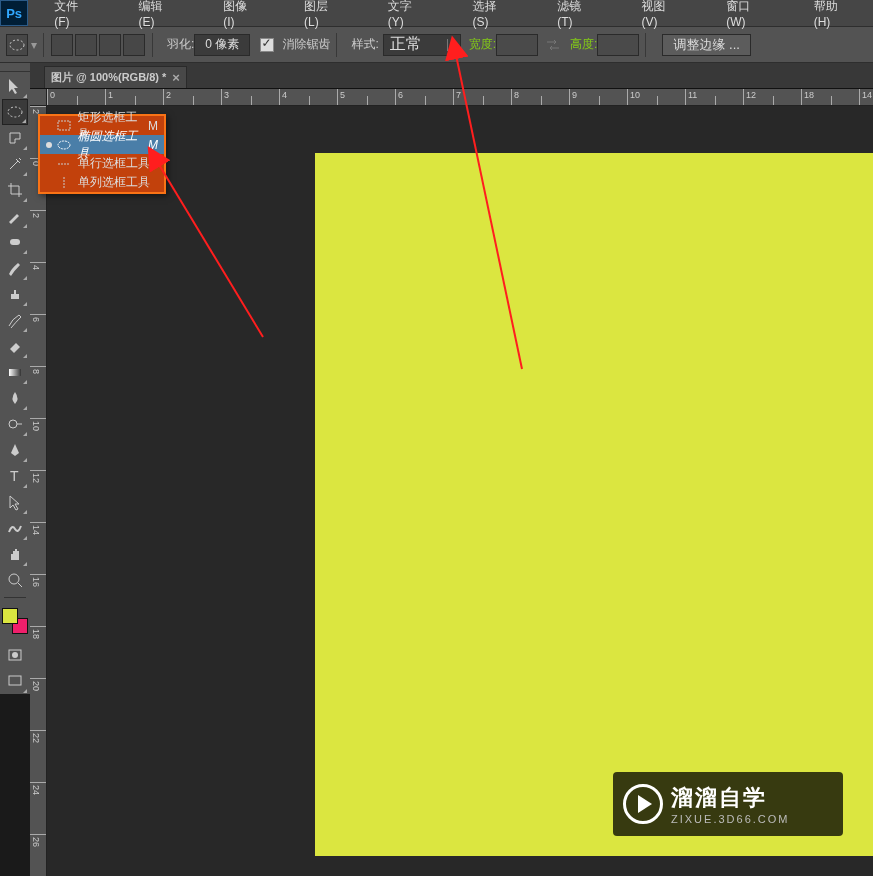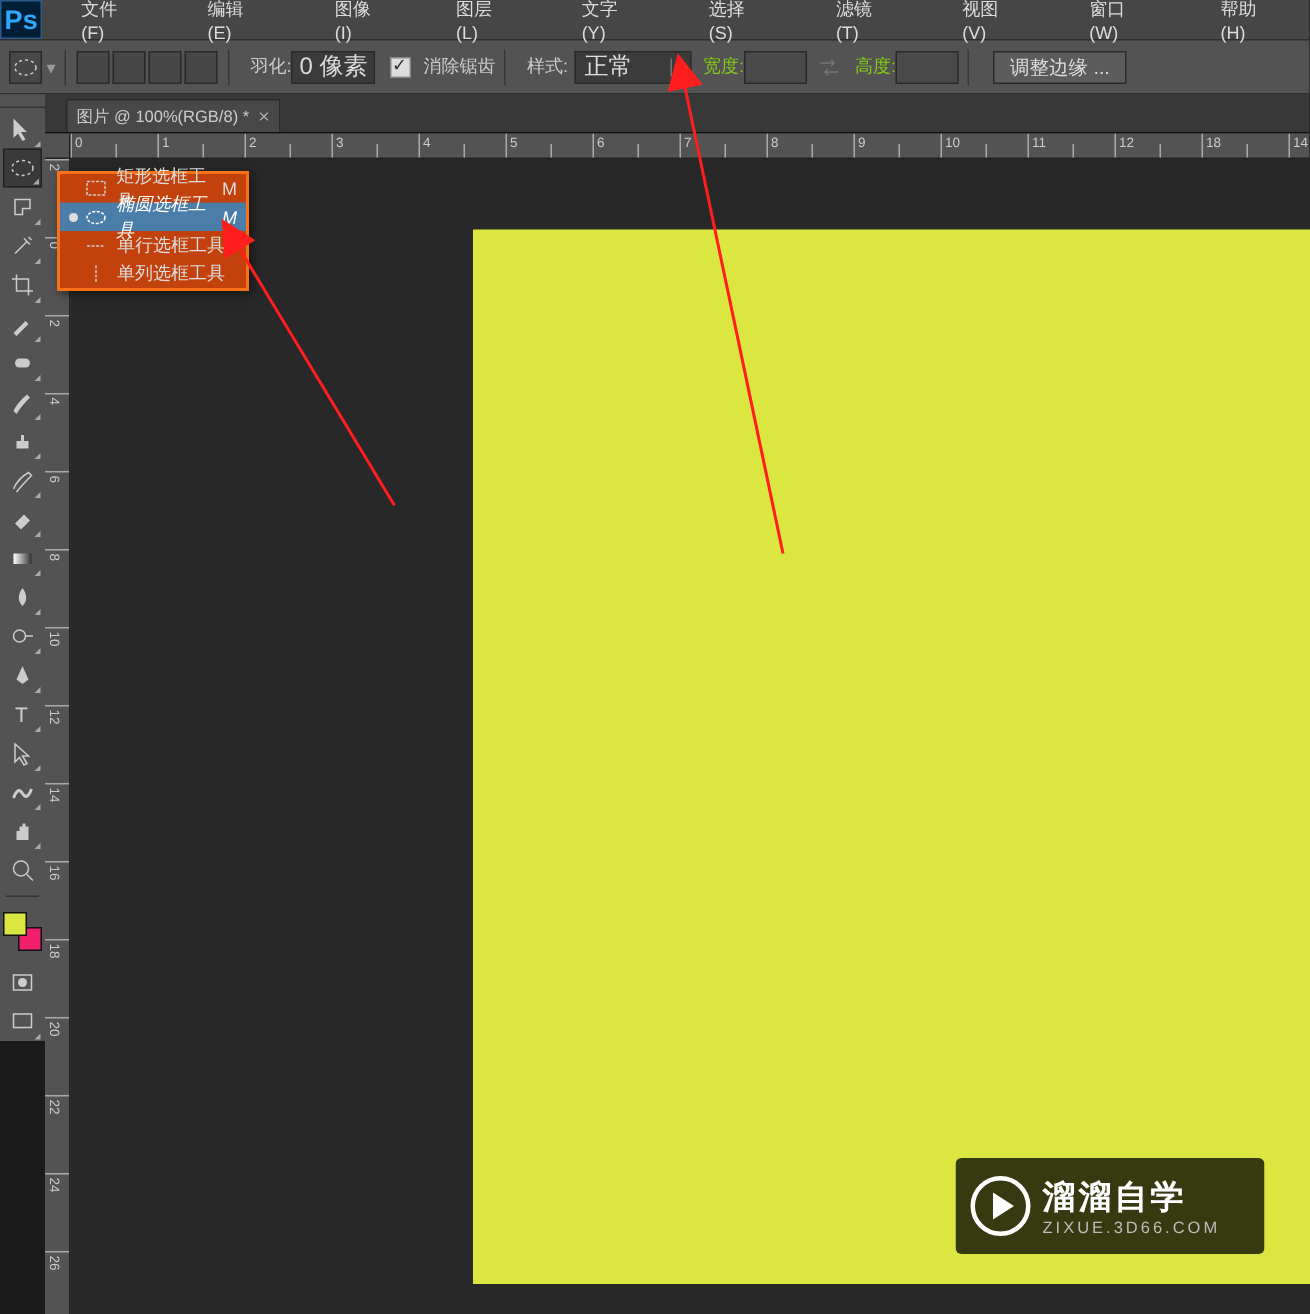--- a/index.html
+++ b/index.html
@@ -1,34 +1,34 @@
 <!DOCTYPE html>
 <html><head>
 <meta charset="utf-8">
 <style>
 *{margin:0;padding:0;box-sizing:border-box;font-family:"Microsoft YaHei",Arial,sans-serif;user-select:none;}
 body{width:873px;height:876px;background:#1a1a1a;overflow:hidden;position:relative;}
 .menubar{height:26px;background:#464646;display:flex;align-items:center;font-size:12px;color:#ddd;position:relative;}
-.ps-logo{width:34px;height:26px;background:#001e36;color:#31a8ff;font-weight:bold;display:flex;align-items:center;justify-content:center;font-size:18px;border:1px solid #2a5a88;}
+.ps-logo{width:34px;height:26px;background:#001e36;color:#31a8ff;font-weight:bold;display:flex;align-items:center;justify-content:center;font-size:13px;border:1px solid #2a5a88;}
 .menu-item{padding:0 26px;height:26px;display:flex;align-items:center;cursor:default;}
 .optionsbar{height:37px;background:#535353;display:flex;align-items:center;font-size:12px;color:#ccc;border-top:1px solid #2e2e2e;border-bottom:1px solid #2e2e2e;}
 .opt-sep{width:1px;height:24px;background:#383838;margin:0 6px;}
 .opt-icon-el{width:22px;height:22px;border:1px solid #2a2a2a;background:#474747;display:flex;align-items:center;justify-content:center;margin-left:6px;}
 .opt-chip{width:22px;height:22px;border:1px solid #2a2a2a;background:#474747;margin:0 1px;}
 .opt-label{margin-left:8px;}
-.opt-input{height:22px;background:#3b3b3b;border:1px solid #2a2a2a;color:#ddd;font-size:16px;text-align:center;}
+.opt-input{height:22px;background:#3b3b3b;border:1px solid #2a2a2a;color:#ddd;font-size:12px;text-align:center;}
 .opt-input.w56{width:56px;}
 .opt-input.w42{width:42px;}
 .opt-chk{width:14px;height:14px;border:1px solid #888;background:#ddd;margin-left:10px;position:relative;}
 .opt-chk:after{content:"✓";position:absolute;left:0;top:-3px;font-size:12px;color:#333;}
 .opt-select{height:22px;width:78px;background:#3b3b3b;border:1px solid #2a2a2a;color:#ddd;font-size:16px;padding:0 16px 0 6px;position:relative;display:inline-flex;align-items:center;margin-left:4px;}
 .opt-select:after{content:"";position:absolute;right:4px;top:4px;width:8px;height:12px;border-left:1px solid #777;}
 .opt-btn{height:22px;background:#5c5c5c;border:1px solid #2a2a2a;color:#ddd;font-size:13px;padding:0 10px;display:inline-flex;align-items:center;margin-left:10px;}
 .swap-icon{display:inline-block;width:18px;height:18px;margin-left:6px;}
-.tabbar{height:26px;background:#383838;display:flex;align-items:flex-end;padding-left:44px;border-bottom:1px solid #111;}
+.tabbar{height:26px;background:#383838;display:flex;align-items:flex-end;padding-left:44px;border-bottom:1px solid #111;font-weight:bold;}
 .tab{height:22px;background:#484848;color:#ccc;font-size:11px;display:flex;align-items:center;padding:0 6px;border:1px solid #2a2a2a;border-bottom:none;}
 .tab .close{margin-left:6px;font-size:13px;color:#aaa;}
 .workspace{position:absolute;left:30px;top:89px;right:0;bottom:0;background:#282828;}
 .ruler-h{position:absolute;left:17px;top:0;right:0;height:17px;background:#535353;border-bottom:1px solid #222;display:flex;overflow:hidden;}
 .ruler-h .tick{flex:0 0 58px;border-left:1px solid #aaa;height:17px;position:relative;}
 .ruler-h .tick span{position:absolute;left:2px;top:1px;font-size:9px;color:#ccc;}
 .ruler-h .tick:before{content:"";position:absolute;left:29px;top:7px;width:1px;height:10px;background:#aaa;}
 .ruler-v{position:absolute;left:0;top:17px;width:17px;bottom:0;background:#535353;border-right:1px solid #222;display:flex;flex-direction:column;overflow:hidden;}
 .ruler-v .tick{flex:0 0 52px;border-top:1px solid #aaa;position:relative;}
 .ruler-v .tick span{position:absolute;writing-mode:vertical-rl;font-size:9px;color:#ccc;left:1px;top:2px;}
@@ -45,21 +45,21 @@
 .bgc{position:absolute;right:0;bottom:0;width:16px;height:16px;background:#ef1f6b;border:1px solid #111;}
 .mini-tools{margin-top:8px;}
 .toolmenu{position:absolute;left:38px;top:114px;width:128px;background:#c2410c;border:2px solid #f97316;box-shadow:2px 2px 6px rgba(0,0,0,.5);font-size:12px;color:#ddd;z-index:100;}
 .toolmenu .row{height:19px;display:flex;align-items:center;padding:0 6px;position:relative;}
 .toolmenu .row.sel{background:#4a7ea8;color:#fff;font-style:italic;}
 .toolmenu .dot{width:6px;height:6px;border-radius:50%;background:#ddd;margin-right:4px;}
 .toolmenu .dot.off{background:transparent;}
 .toolmenu .ico{width:16px;height:16px;margin-right:6px;display:flex;align-items:center;justify-content:center;}
 .toolmenu .key{margin-left:auto;}
 .arrows-svg{position:absolute;top:0;left:0;pointer-events:none;z-index:200;}
-.watermark{position:absolute;right:30px;bottom:40px;width:206px;height:64px;background:rgba(0,0,0,.75);color:#fff;display:flex;align-items:center;padding:0 10px;border-radius:4px;z-index:50;}
+.watermark{position:absolute;right:30px;bottom:40px;width:230px;height:64px;background:rgba(0,0,0,.75);color:#fff;display:flex;align-items:center;padding:0 10px;border-radius:4px;z-index:50;}
 .watermark .logo{width:40px;height:40px;border:3px solid #fff;border-radius:50%;margin-right:8px;display:flex;align-items:center;justify-content:center;}
 .watermark .logo:before{content:"";width:0;height:0;border-left:14px solid #fff;border-top:9px solid transparent;border-bottom:9px solid transparent;margin-left:4px;}
 .watermark .text1{font-size:22px;font-weight:bold;letter-spacing:2px;}
 .watermark .text2{font-size:11px;color:#bbb;letter-spacing:2px;}
 svg.icon{width:18px;height:18px;}
 </style>
 </head>
 <body>
 
 <div class="menubar">

